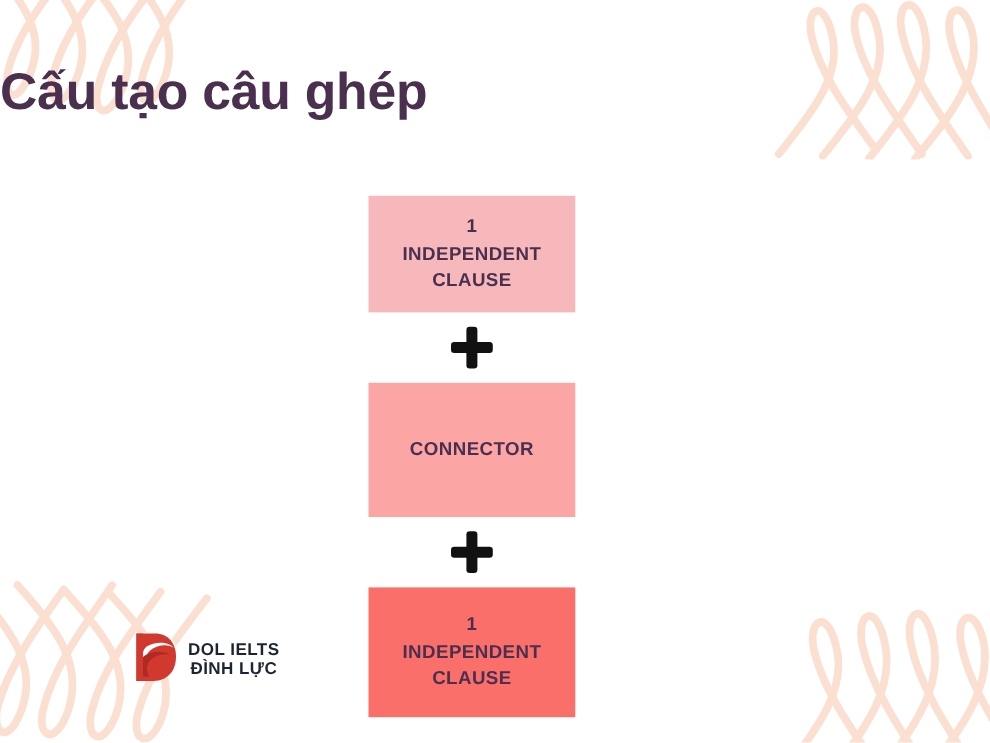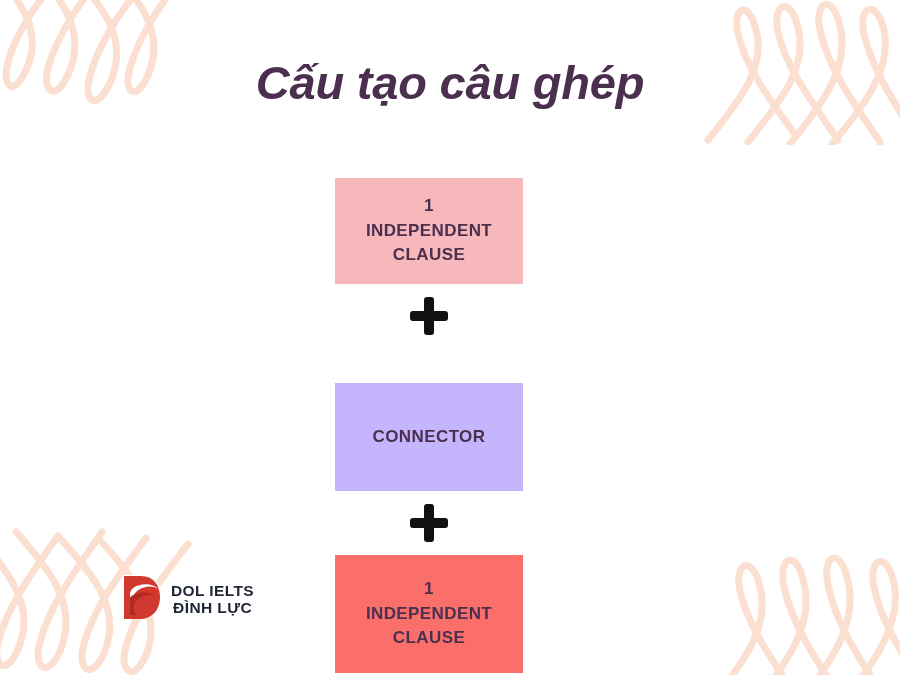--- a/index.html
+++ b/index.html
@@ -35,27 +35,26 @@
   .scribble-tr { right: -10px; top: -30px; }
   .scribble-bl { left: -20px;  bottom: -26px; }
   .scribble-br { right: -18px; bottom: -30px; }
 
   
   #title {
     position: absolute;
     left: 0;
     right: 0;
     top: 56px;
-    text-align: center;
+    text-align: left;
     font-size: 47px;
     font-weight: bold;
     color: #4a2f4e;
     letter-spacing: -0.2px;
     line-height: 1.15;
-    font-style: italic;
   }
 
   
   #diagram {
     position: absolute;
     left: 335px;
     top: 178px;
     width: 188px;
   }
 
@@ -70,21 +69,21 @@
     letter-spacing: 0.4px;
     display: flex;
     flex-direction: column;
     align-items: center;
     justify-content: center;
     padding: 6px 8px;
   }
   .box .line { display: block; white-space: nowrap; }
 
   .box-1 { height: 106px; background: #f7b8bb; }
-  .box-2 { height: 108px; background: #c4b5fd; margin-top: 35px; }
+  .box-2 { height: 122px; background: #fca5a5; }
   .box-3 { height: 118px; background: #fb6f6a; }
 
   .plus-wrap {
     height: 64px;
     display: flex;
     align-items: center;
     justify-content: center;
   }
   .plus {
     position: relative;

